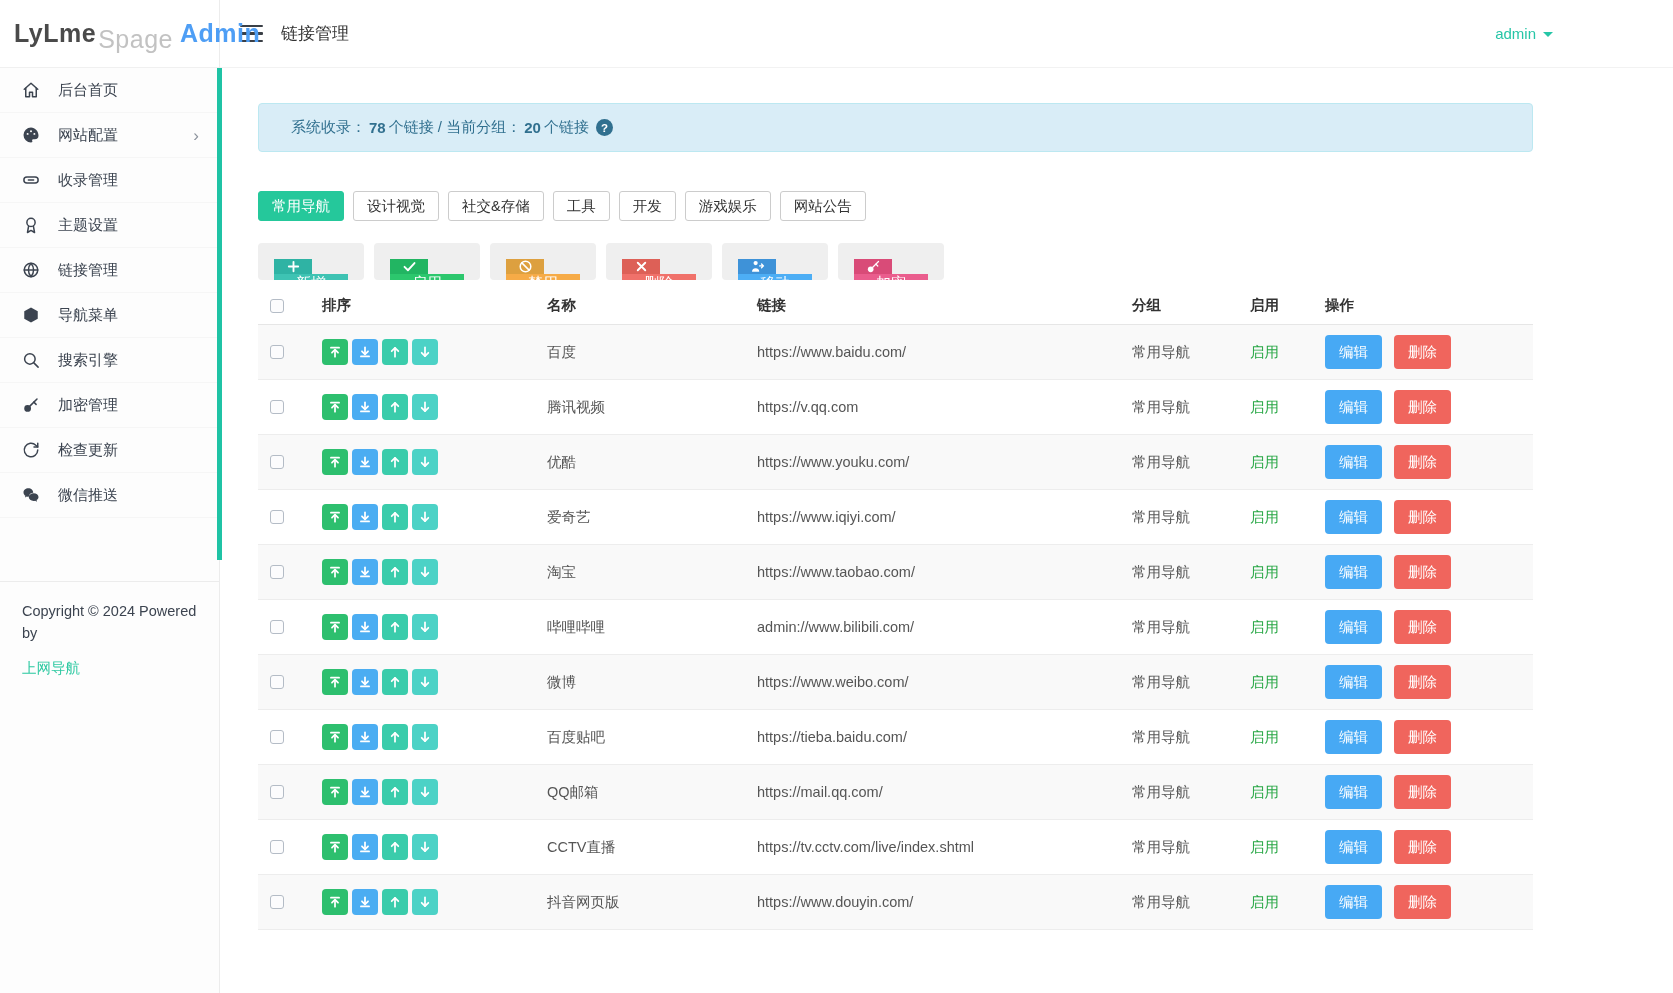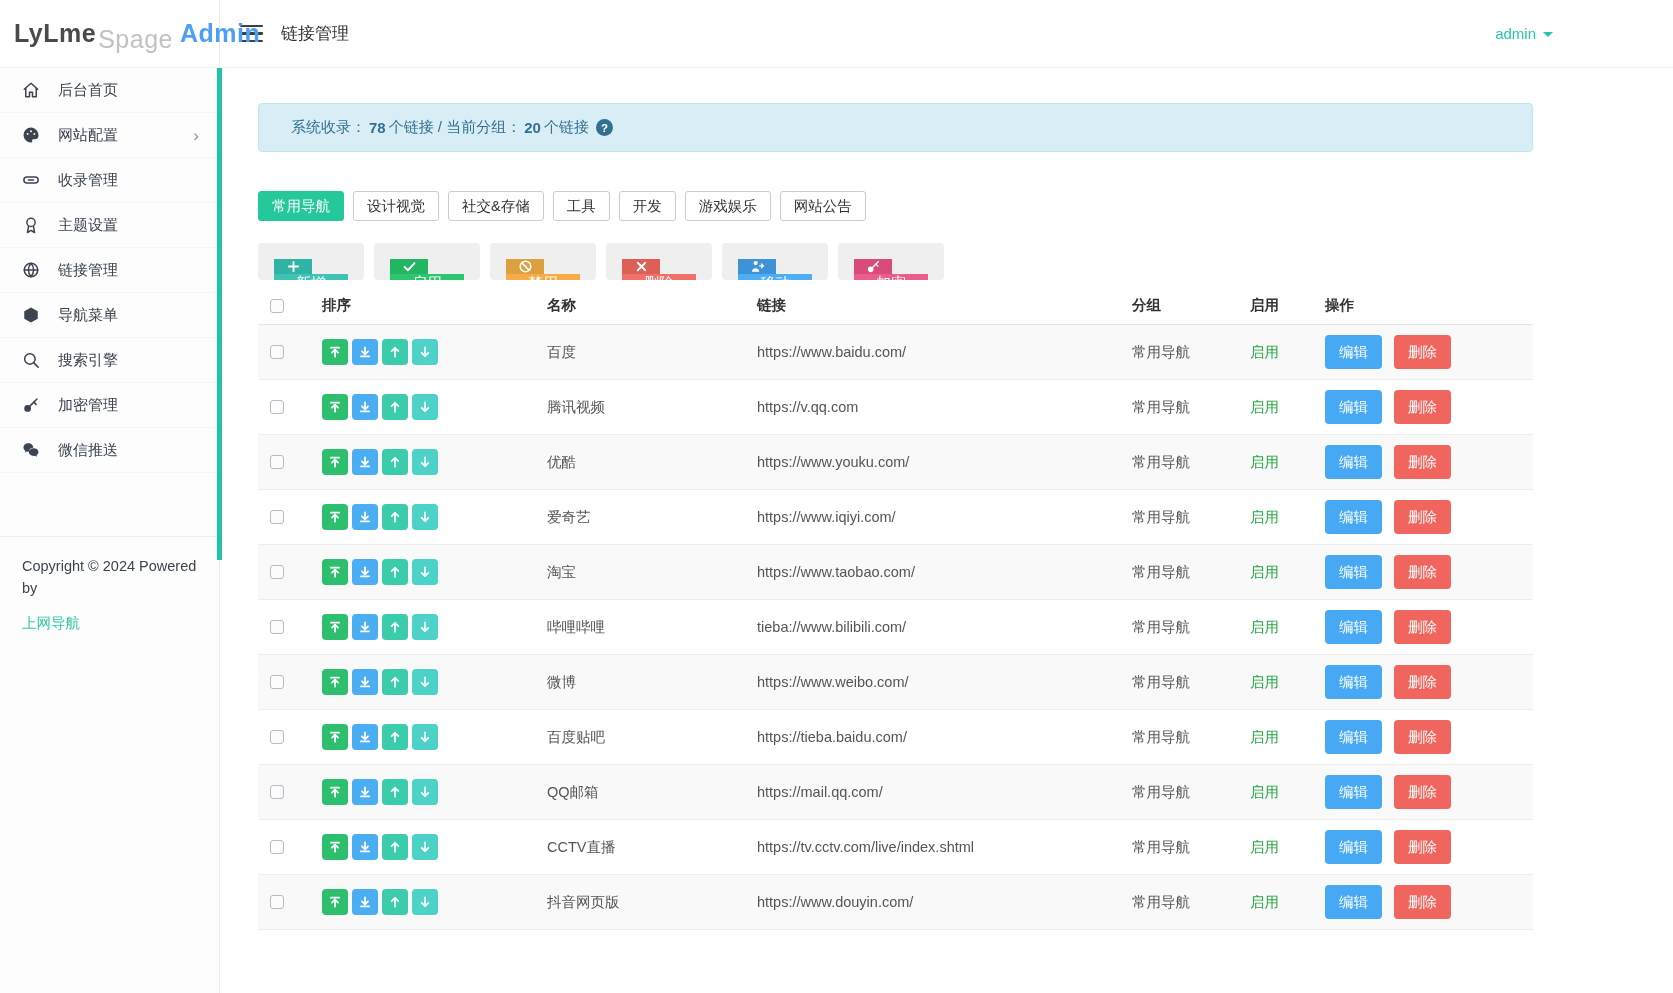--- a/index.html
+++ b/index.html
@@ -163,20 +163,30 @@
             <svg viewBox="0 0 24 24" fill="none" stroke="currentColor" stroke-width="2" stroke-linecap="round" stroke-linejoin="round">
               <circle cx="7.5" cy="16.5" r="4.5" fill="currentColor" stroke="none"></circle>
               <path d="M10.8 13.2L20 4"></path>
               <path d="M15.8 8.2l3 3"></path>
             </svg>
           </span>
     <span class="mi-label">加密管理</span>
 
   </div>
 
+  <div class="menu-item">
+    <span class="mi-icon">
+            <svg viewBox="0 0 24 24" fill="none" stroke="currentColor" stroke-width="2" stroke-linecap="round" stroke-linejoin="round">
+              <path d="M21 12a9 9 0 1 1-2.6-6.4L21 8"></path>
+              <path d="M21 3v5h-5"></path>
+            </svg>
+          </span>
+    <span class="mi-label">检查更新</span>
+
+  </div>
 
   <div class="menu-item">
     <span class="mi-icon">
             <svg viewBox="0 0 24 24" fill="none" stroke="currentColor" stroke-width="2" stroke-linecap="round" stroke-linejoin="round">
               <path d="M8.5 3C4.9 3 2 5.5 2 8.6c0 1.8 1 3.4 2.5 4.4L4 15.2l2.4-1.3c.6.2 1.3.3 2 .3h.5A6.6 6.6 0 0 1 15 9.1C15 5.7 12.1 3 8.5 3z" fill="currentColor" stroke="none"></path>
               <path d="M15.5 9.5c-3.6 0-6.5 2.3-6.5 5.2s2.9 5.2 6.5 5.2c.7 0 1.4-.1 2-.3l2.5 1.4-.5-2.4c1.5-.9 2.5-2.4 2.5-4 0-2.8-2.9-5.1-6.5-5.1z" fill="currentColor" stroke="none"></path>
             </svg>
           </span>
     <span class="mi-label">微信推送</span>
 
@@ -523,21 +533,21 @@
                     <path d="M12 20V5" stroke-width="3"></path>
                     <path d="M6.3 10.7L12 5l5.7 5.7" stroke-width="3"></path>
                   </svg>
                 </button><button class="sort-btn" style="background: rgb(76, 210, 198);">
                   <svg viewBox="0 0 24 24" fill="none" stroke="currentColor" stroke-width="2" stroke-linecap="round" stroke-linejoin="round">
                     <path d="M12 4v15" stroke-width="3"></path>
                     <path d="M6.3 13.3L12 19l5.7-5.7" stroke-width="3"></path>
                   </svg>
                 </button></td>
     <td>哔哩哔哩</td>
-    <td>tieba://www.bilibili.com/</td>
+    <td>admin://www.bilibili.com/</td>
     <td>常用导航</td>
     <td><span class="status-on">启用</span></td>
     <td>
       <button class="op-btn op-edit">编辑</button>
       <button class="op-btn op-del">删除</button>
     </td>
   </tr>
 
   <tr>
     <td class="cell-check">

